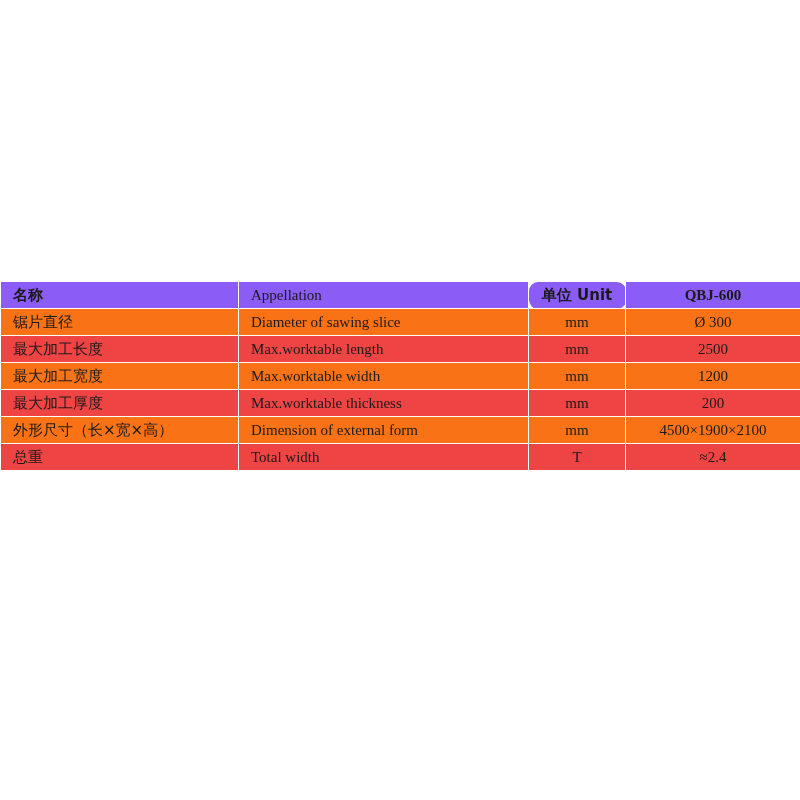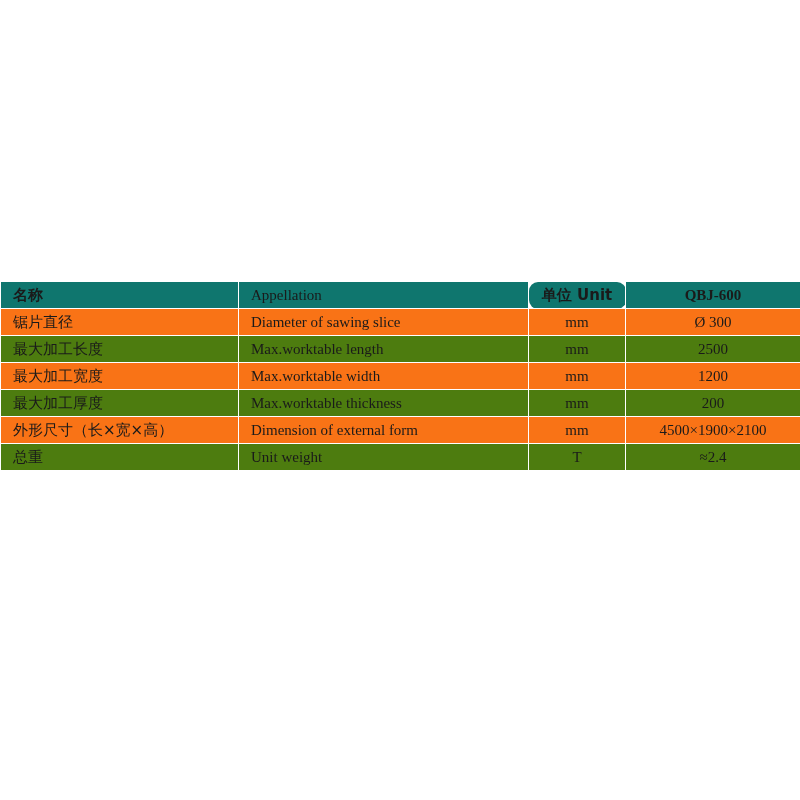--- a/index.html
+++ b/index.html
@@ -34,26 +34,26 @@
     padding: 0;
     height: 26px;
     line-height: 26px;
     font-size: 15px;
     color: #1a1a1a;
     vertical-align: middle;
     white-space: nowrap;
     overflow: hidden;
   }
   thead th {
-    background: #0f766e;
+    background: #8b5cf6;
     color: #ffffff;
     font-weight: bold;
   }
   tbody tr.odd td { background: #f97316; }
-  tbody tr.even td { background: #4d7c0f; }
+  tbody tr.even td { background: #ef4444; }
 
   .ta-left  { text-align: left;  padding-left: 12px !important; }
   .ta-center{ text-align: center; }
 
   .cjk {
     font-family: "DejaVu Sans", "Liberation Sans", sans-serif;
     font-size: 14px;
   }
   thead th.cjk { font-weight: bold; }
   .latin { font-family: "Liberation Serif", serif; }
@@ -115,20 +115,20 @@
         <td class="latin ta-center">200</td>
       </tr>
       <tr class="odd">
         <td class="cjk ta-left">外形尺寸（长×宽×高）</td>
         <td class="latin ta-left">Dimension of external form</td>
         <td class="latin ta-center">mm</td>
         <td class="latin ta-center">4500×1900×2100</td>
       </tr>
       <tr class="even">
         <td class="cjk ta-left">总重</td>
-        <td class="latin ta-left">Unit weight</td>
+        <td class="latin ta-left">Total width</td>
         <td class="latin ta-center">T</td>
         <td class="latin ta-center">≈2.4</td>
       </tr>
     </tbody>
   </table>
 
 </div>
 
 </body></html>

